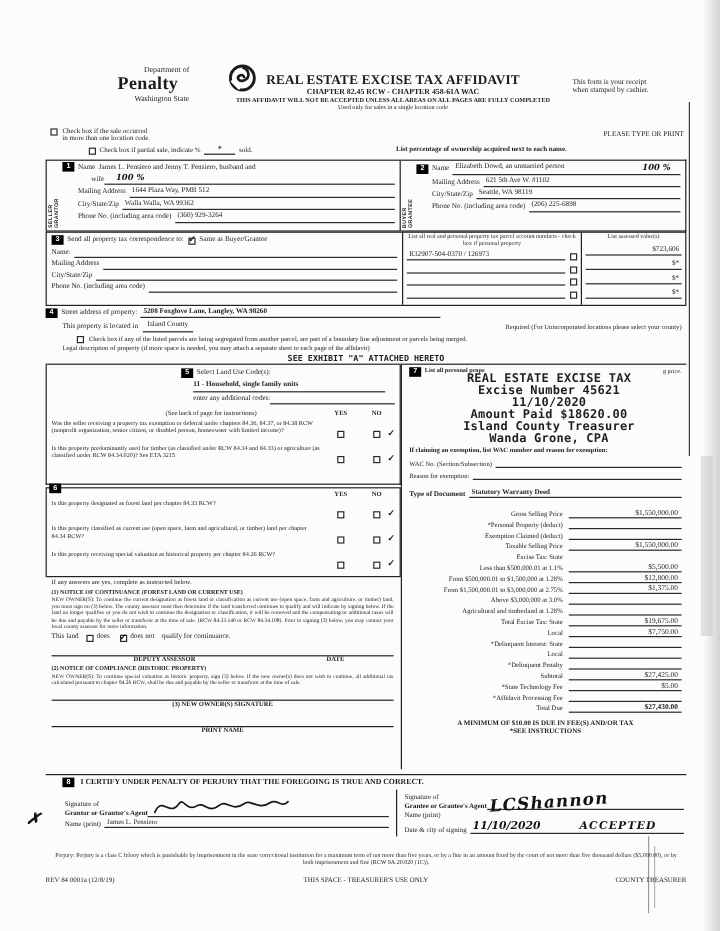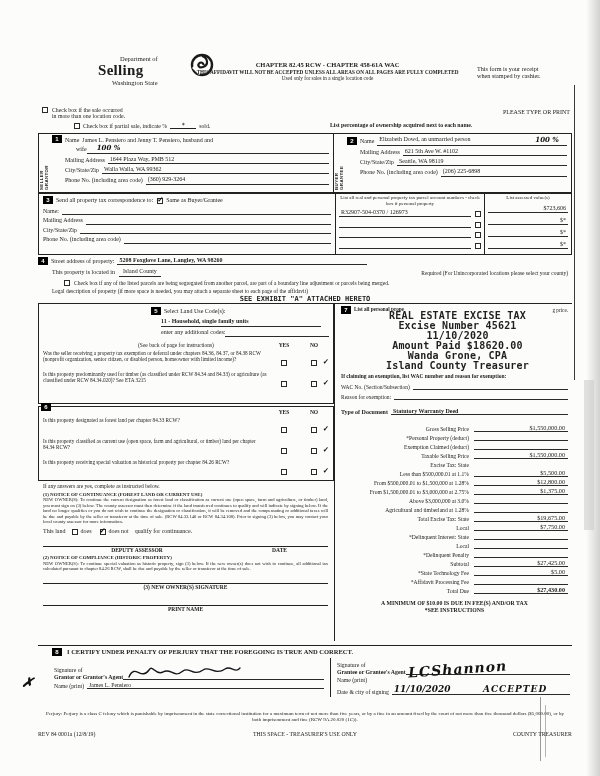--- a/index.html
+++ b/index.html
@@ -160,29 +160,30 @@
 <div class="smudge"></div>
 <div class="edge-line"></div>
 <div class="tick1"></div>
 <div class="tick2"></div>
 
 <div class="sheet">
 
   <div class="hdr">
     <div class="logo">
       <div class="d1">Department of</div>
-      <div class="d2">Selling</div>
+      <div class="d2">Penalty</div>
       <div class="d3">Washington State</div>
       <svg class="swirl" width="24" height="24" viewBox="0 0 24 24">
         <circle cx="12" cy="12" r="10" fill="none" stroke="#1a1a1a" stroke-width="2.4"></circle>
         <path d="M12 3 C18 5 19 12 13 14 C9 15.5 7 12 9.5 10 C11 9 13.5 9.5 13.5 12" fill="none" stroke="#1a1a1a" stroke-width="2.2"></path>
         <path d="M3 14 L10 21" stroke="#fff" stroke-width="2.6"></path>
       </svg>
     </div>
     <div class="titleblock">
+      <div class="title">REAL ESTATE EXCISE TAX AFFIDAVIT</div>
       <div class="subtitle">CHAPTER 82.45 RCW - CHAPTER 458-61A WAC</div>
       <div class="warn">THIS AFFIDAVIT WILL NOT BE ACCEPTED UNLESS ALL AREAS ON ALL PAGES ARE FULLY COMPLETED</div>
       <div class="usage">Used only for sales in a single location code</div>
     </div>
     <div class="receipt">
       <div>This form is your receipt</div>
       <div>when stamped by cashier.</div>
     </div>
   </div>
 
@@ -448,22 +449,22 @@
         <span class="num">7</span>
         <span class="b">List all personal prope</span>
         <span class="s7frag">g price.</span>
       </div>
 
       <div class="stamp">
         <div>REAL ESTATE EXCISE TAX</div>
         <div>Excise Number 45621</div>
         <div>11/10/2020</div>
         <div>Amount Paid $18620.00</div>
+        <div>Island County Treasurer</div>
         <div>Wanda Grone, CPA</div>
-        <div>Island County Treasurer</div>
       </div>
 
       <div class="t55 b">If claiming an exemption, list WAC number and reason for exemption:</div>
       <div class="exline">
         <span style="margin-right:3px;">WAC No. (Section/Subsection)</span>
         <span class="fval"></span>
       </div>
       <div class="exline">
         <span style="margin-right:3px;">Reason for exemption:</span>
         <span class="fval"></span>

